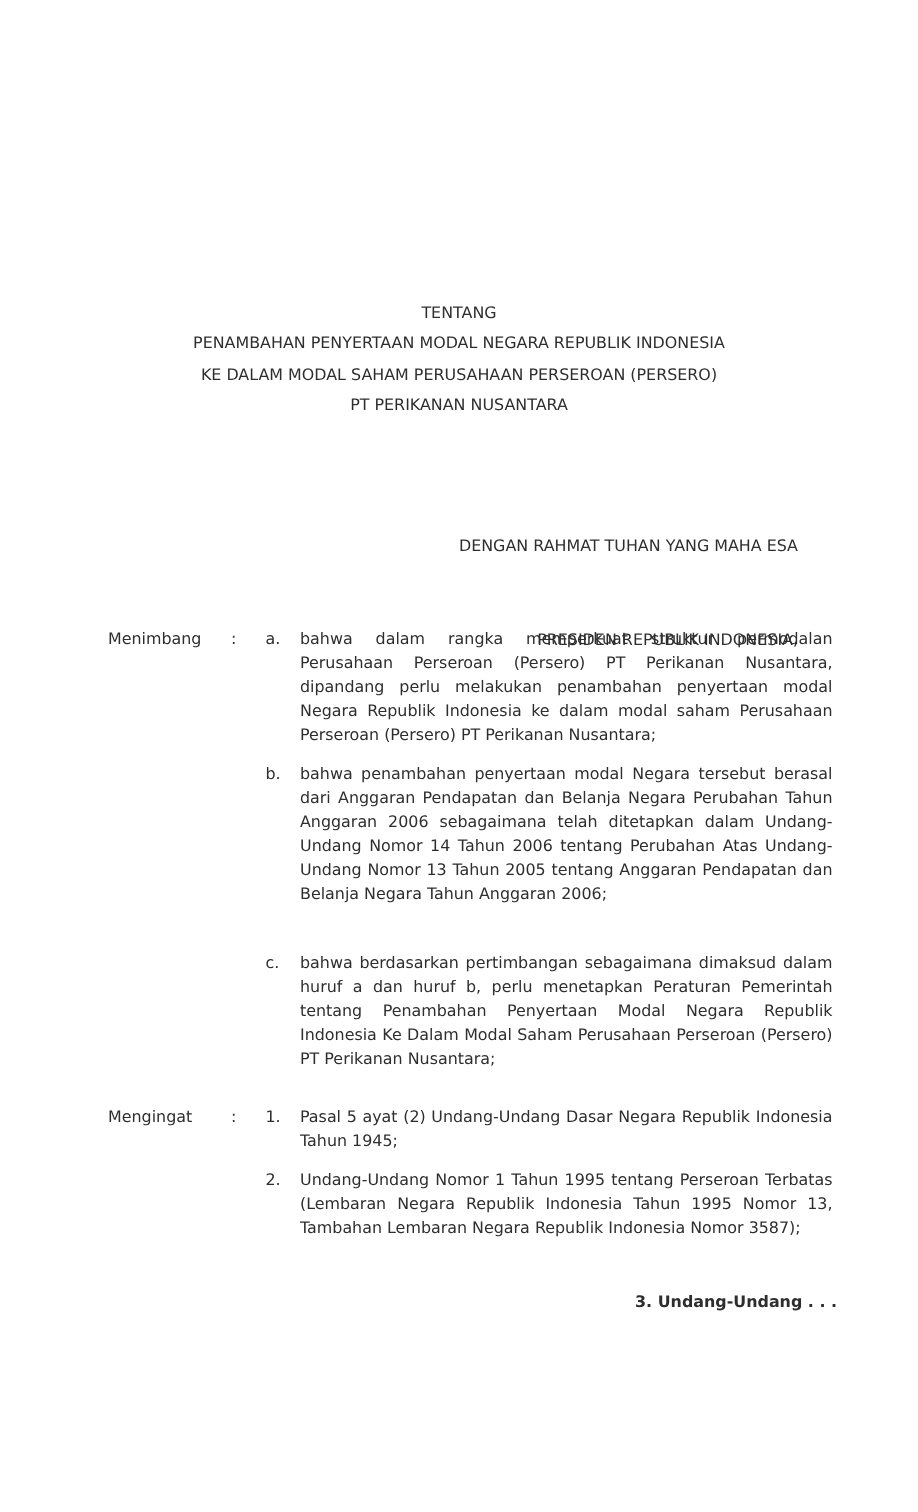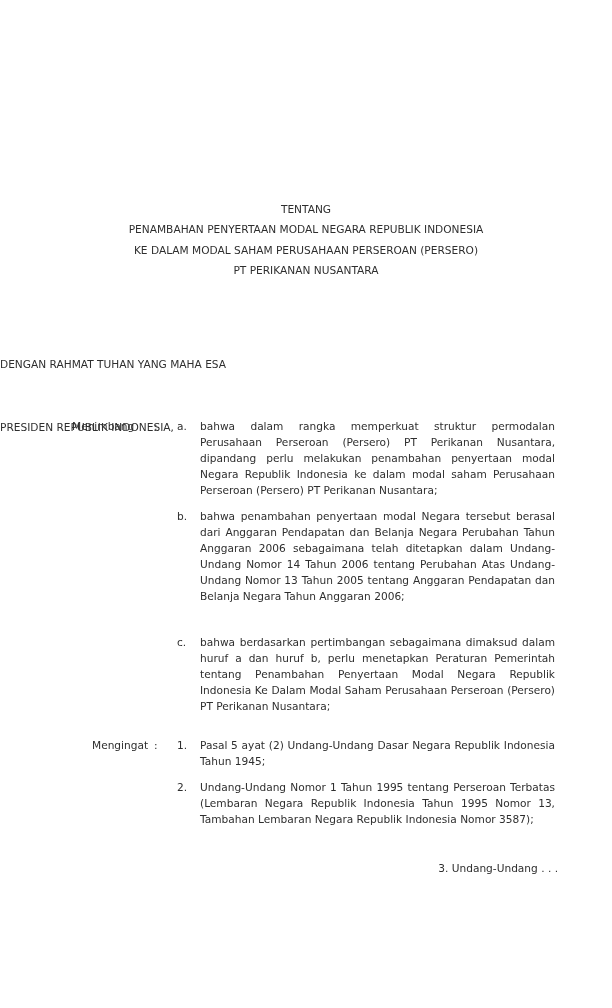--- a/index.html
+++ b/index.html
@@ -2,27 +2,27 @@
 <html><head>
   <meta charset="utf-8">
   <style>
     html, body { margin: 0; padding: 0; }
     body {
       width: 612px; height: 1008px; background: #ffffff; position: relative; overflow: hidden;
       font-family: "DejaVu Sans", sans-serif; font-size: 10.6px; color: #2e2e2e;
     }
     .header { position: absolute; left: 0; width: 612px; top: 201px; text-align: center; }
     .header div { height: 20.4px; line-height: 16px; white-space: nowrap; }
-    .center-line { position: absolute; left: 0; width: 532px; text-align: left; line-height: 16px; white-space: nowrap; }
+    .center-line { position: absolute; left: 0; width: 532px; text-align: right; line-height: 16px; white-space: nowrap; }
     .section-label { position: absolute; left: 72px; line-height: 16px; white-space: nowrap; text-align: right; }
     .section-colon { position: absolute; left: 154px; line-height: 16px; }
     .item { position: absolute; left: 177px; width: 378px; }
     .item .marker { position: absolute; left: 0; top: 0; line-height: 16px; }
     .item .text { margin-left: 23px; text-align: justify; line-height: 16px; }
-    .continuation { position: absolute; right: 54px; line-height: 16px; white-space: nowrap; }
+    .continuation { position: absolute; right: 54px; line-height: 16px; white-space: nowrap; font-weight: bold; }
   </style>
 </head>
 <body>
 
 <div class="header">
   <div>TENTANG</div>
   <div>PENAMBAHAN PENYERTAAN MODAL NEGARA REPUBLIK INDONESIA</div>
   <div>KE DALAM MODAL SAHAM PERUSAHAAN PERSEROAN (PERSERO)</div>
   <div>PT PERIKANAN NUSANTARA</div>
 </div>
@@ -39,21 +39,21 @@
 </div>
 <div class="item" style="top:508px;">
   <span class="marker">b.</span>
   <div class="text">bahwa penambahan penyertaan modal Negara tersebut berasal dari Anggaran Pendapatan dan Belanja Negara Perubahan Tahun Anggaran 2006 sebagaimana telah ditetapkan dalam Undang-Undang Nomor 14 Tahun 2006 tentang Perubahan Atas Undang-Undang Nomor 13 Tahun 2005 tentang Anggaran Pendapatan dan Belanja Negara Tahun Anggaran 2006;</div>
 </div>
 <div class="item" style="top:634px;">
   <span class="marker">c.</span>
   <div class="text">bahwa berdasarkan pertimbangan sebagaimana dimaksud dalam huruf a dan huruf b, perlu menetapkan Peraturan Pemerintah tentang Penambahan Penyertaan Modal Negara Republik Indonesia Ke Dalam Modal Saham Perusahaan Perseroan (Persero) PT Perikanan Nusantara;</div>
 </div>
 
-<div class="section-label" style="top:737px;margin-left:20px;">Mengingat</div>
+<div class="section-label" style="top:737px;">Mengingat</div>
 <div class="section-colon" style="top:737px;">:</div>
 
 <div class="item" style="top:737px;">
   <span class="marker">1.</span>
   <div class="text">Pasal 5 ayat (2) Undang-Undang Dasar Negara Republik Indonesia Tahun 1945;</div>
 </div>
 <div class="item" style="top:779px;">
   <span class="marker">2.</span>
   <div class="text">Undang-Undang Nomor 1 Tahun 1995 tentang Perseroan Terbatas (Lembaran Negara Republik Indonesia Tahun 1995 Nomor 13, Tambahan Lembaran Negara Republik Indonesia Nomor 3587);</div>
 </div>

